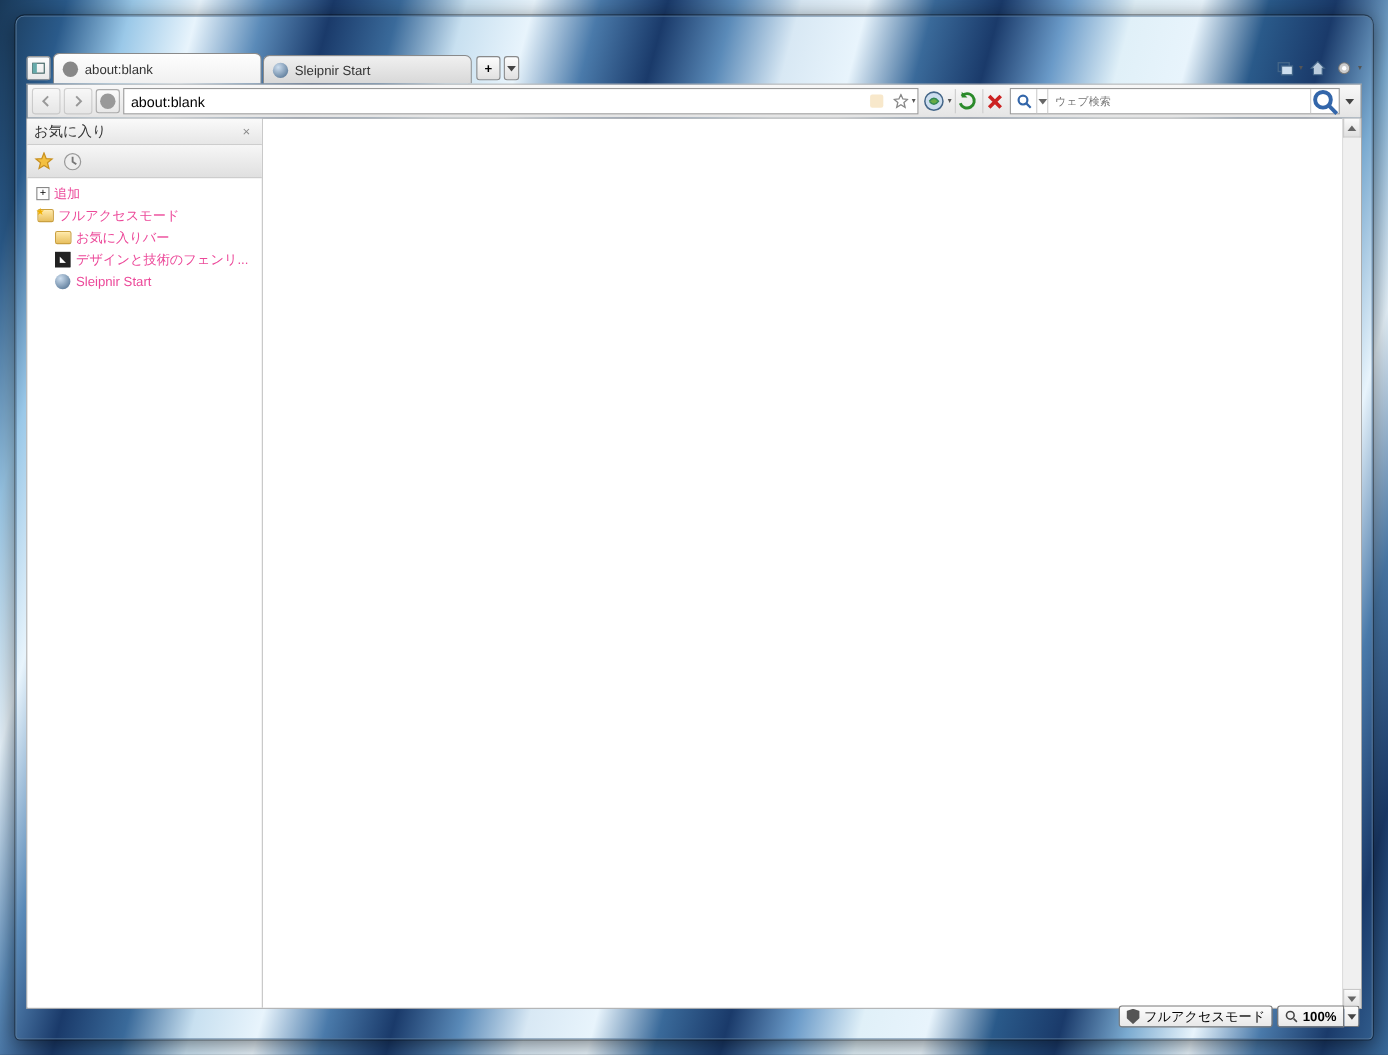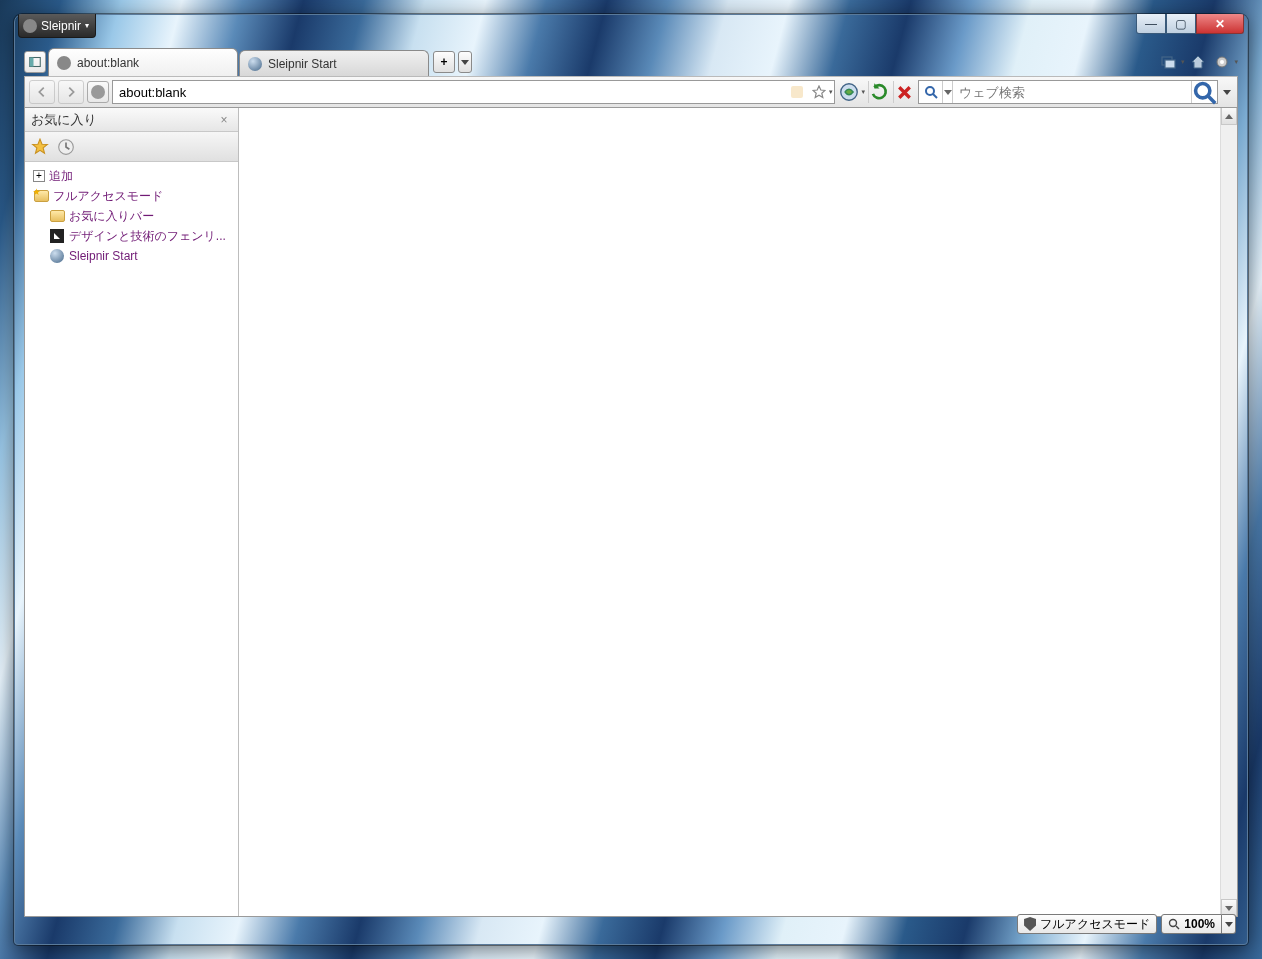--- a/index.html
+++ b/index.html
@@ -101,41 +101,41 @@
 .address-bar input{flex:1;border:none;outline:none;font-size:13px;background:transparent;}
 .addr-ctrls{display:flex;align-items:center;gap:2px;}
 .ac-btn{width:20px;height:20px;display:flex;align-items:center;justify-content:center;}
 .ac-btn svg{width:14px;height:14px;}
 .tool-btn{width:22px;height:22px;display:flex;align-items:center;justify-content:center;border-left:1px solid #ccc;}
 .tool-btn.first{border-left:none;}
 .search-box{width:300px;height:24px;border:1px solid #999;background:#fff;display:flex;align-items:center;}
 .search-lead{width:24px;height:100%;display:flex;align-items:center;justify-content:center;border-right:1px solid #ccc;}
 .search-lead svg{width:14px;height:14px;}
 .search-drop{width:10px;display:flex;align-items:center;justify-content:center;border-right:1px solid #ccc;height:100%;}
-.search-box input{flex:1;border:none;outline:none;padding:0 6px;font-size:13px;color:#333;background:transparent;}
+.search-box input{flex:1;border:none;outline:none;padding:0 6px;font-size:10px;color:#333;background:transparent;}
 .search-go{width:26px;height:100%;border-left:1px solid #ccc;display:flex;align-items:center;justify-content:center;}
 .toolbar-end-drop{width:12px;display:flex;align-items:center;justify-content:center;}
 
 .client {
   position:absolute; left:10px; right:10px; top:94px; bottom:28px; display:flex;
   border:1px solid #9a9a9a; border-top:none; background:#fff;
 }
 
 .sidebar{width:214px;flex:none;border-right:1px solid #bdbdbd;background:#fff;display:flex;flex-direction:column;}
 .sb-header{height:24px;background:linear-gradient(#fafafa,#e6e6e6);border-bottom:1px solid #c8c8c8;display:flex;align-items:center;padding:0 6px;}
 .sb-title{flex:1;color:#333;font-size:13px;}
 .sb-close{width:16px;height:16px;display:flex;align-items:center;justify-content:center;color:#888;font-size:14px;}
 .sb-tabs{height:30px;background:linear-gradient(#f6f6f6,#e0e0e0);border-bottom:1px solid #c8c8c8;display:flex;align-items:center;padding:0 6px;gap:8px;}
 .sb-tab{width:18px;height:18px;display:flex;align-items:center;justify-content:center;}
 .sb-body{flex:1;padding:4px 2px;overflow:auto;}
 .tree-row{height:20px;display:flex;align-items:center;gap:4px;padding-left:6px;white-space:nowrap;overflow:hidden;}
 .tree-row.indent1{padding-left:22px;}
 .tree-row .exp{width:12px;height:12px;border:1px solid #888;display:flex;align-items:center;justify-content:center;font-size:10px;line-height:1;flex:none;background:#fff;}
 .tree-row .ico{width:16px;height:16px;flex:none;display:flex;align-items:center;justify-content:center;}
-.tree-row .lbl{overflow:hidden;text-overflow:ellipsis;color:#701a75;}
+.tree-row .lbl{overflow:hidden;text-overflow:ellipsis;color:#ec4899;}
 .folder-ico{background:linear-gradient(#ffe9a8,#e8c060);border:1px solid #caa040;border-radius:2px;width:15px;height:12px;}
 .folder-ico.star{position:relative;}
 .folder-ico.star:after{content:"★";position:absolute;left:-2px;top:-4px;font-size:9px;color:#f0b000;}
 .page-ico{width:14px;height:14px;background:#fff;border:1px solid #777;}
 .page-ico.dark{background:#222;border-color:#222;position:relative;}
 .page-ico.dark:after{content:"";position:absolute;inset:3px;background:#fff;clip-path:polygon(0 0,100% 100%,0 100%);}
 .globe-ico{width:14px;height:14px;border-radius:50%;background:radial-gradient(circle at 35% 30%,#cde,#468);}
 
 .content{flex:1;background:#fff;position:relative;}
 .content .vscroll{position:absolute;right:0;top:0;bottom:0;width:17px;background:#f0f0f0;border-left:1px solid #ddd;}
@@ -157,38 +157,20 @@
 svg{display:block;}
 </style>
 </head>
 <body>
 
 <div class="desktop-bg"></div>
 
 <div class="window">
   <div class="win-inner-border"></div>
 
-  <div class="win-frame-top">
-    <div class="app-menu-btn">
-      <span class="horse"></span>
-      <span>Sleipnir</span>
-      <span class="drop">▾</span>
-    </div>
-    <div class="win-controls">
-      <div class="win-btn min">
-          <span>—</span>
-        </div>
-      <div class="win-btn">
-          <span>▢</span>
-        </div>
-      <div class="win-btn close">
-          <span>✕</span>
-        </div>
-    </div>
-  </div>
 
   <div class="tabbar">
     <div class="panel-toggle-btn">
       <svg viewBox="0 0 16 16">
           <rect x="1" y="2" width="14" height="12" fill="none" stroke="#466" stroke-width="1.4"></rect>
           <rect x="1" y="2" width="5" height="12" fill="#6aa"></rect>
         </svg>
     </div>
     <div class="tab">
       <span class="favicon"></span>

